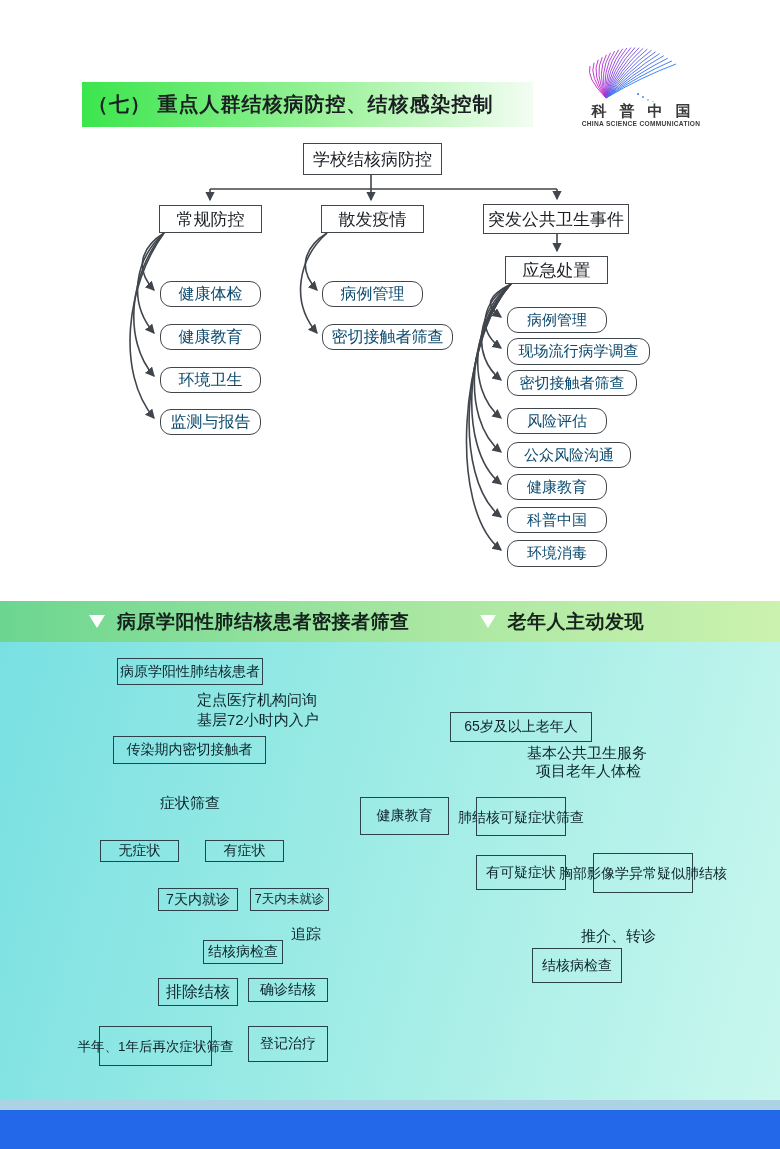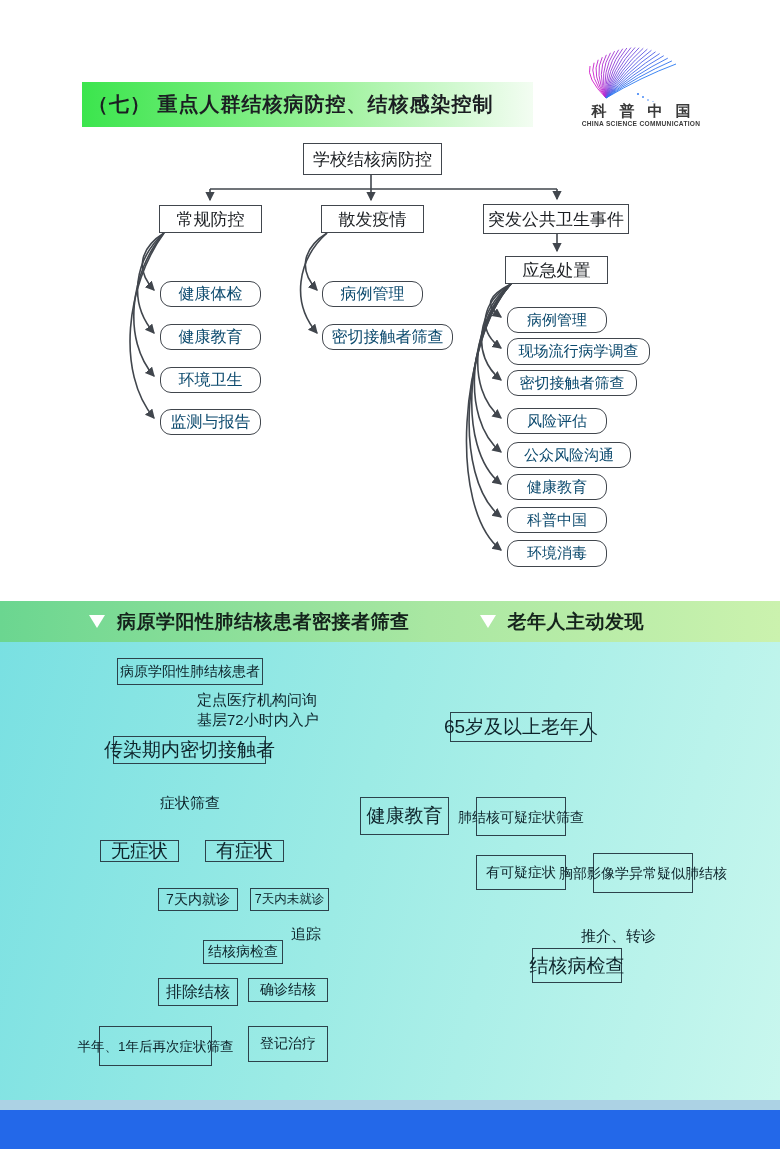--- a/index.html
+++ b/index.html
@@ -15,21 +15,21 @@
   .logo-cn{position:absolute;left:0;top:66px;width:150px;text-align:center;
     font-size:15px;font-weight:700;color:#3a3a3a;letter-spacing:13px;text-indent:13px;white-space:nowrap;}
   .logo-en{position:absolute;left:0;top:84px;width:150px;text-align:center;
     font-size:6.6px;font-weight:700;color:#3a3a3a;letter-spacing:.3px;white-space:nowrap;}
   
   .box{position:absolute;box-sizing:border-box;display:flex;align-items:center;justify-content:center;
     text-align:center;white-space:nowrap;z-index:2;}
   .sq{border:1.6px solid #41464d;background:#fff;color:#1b1e22;font-size:17px;}
   .rd{border:1.4px solid #41464d;background:#fff;color:#0c4a6e;font-size:16px;border-radius:11px;}
   .rd.sm{font-size:15px;}
-  .bb{border:1.6px solid #2c424b;background:transparent;color:#0e242b;font-size:19px;}
+  .bb{border:1.6px solid #2c424b;background:transparent;color:#0e242b;font-size:14px;}
   .multi{line-height:18px;}
   .edge-label{position:absolute;color:#0e242b;font-size:15px;z-index:2;white-space:nowrap;line-height:20px;}
   
   .section-band{position:absolute;left:0;top:593px;width:780px;height:41px;
     background:linear-gradient(90deg,#6bd690 0%,#a9e7a2 55%,#cbf2ae 100%);
     display:flex;align-items:center;z-index:3;margin-top:8px;}
   .band-item{display:flex;align-items:center;color:#15241c;font-size:19px;font-weight:600;letter-spacing:.5px;}
   .tri{width:0;height:0;border-left:8px solid transparent;border-right:8px solid transparent;
     border-top:13px solid #ffffff;margin-right:12px;}
   .cyan{position:absolute;left:0;top:634px;width:780px;height:466px;
@@ -203,20 +203,24 @@
   <div class="box bb" style="left:203px;top:940px;width:80px;height:24px;font-size:14px">结核病检查</div>
   <div class="box bb" style="left:158px;top:978px;width:80px;height:28px;font-size:16px">排除结核</div>
   <div class="box bb" style="left:248px;top:978px;width:80px;height:24px;font-size:14px">确诊结核</div>
   <div class="box bb multi" style="left:99px;top:1026px;width:113px;height:40px;font-size:13.5px;line-height:19px">
     <span>半年、1年后再次</span>
     <span>症状筛查</span>
   </div>
   <div class="box bb" style="left:248px;top:1026px;width:80px;height:36px;font-size:14px">登记治疗</div>
 
   <div class="box bb" style="left:450px;top:712px;width:142px;height:30px">65岁及以上老年人</div>
+  <div class="edge-label" style="left:527px;top:744px;line-height:18px">
+    <span style="display:block">基本公共卫生服务</span>
+    <span style="display:block;margin-left:9px">项目老年人体检</span>
+  </div>
   <div class="box bb" style="left:360px;top:797px;width:89px;height:38px">健康教育</div>
   <div class="box bb multi" style="left:476px;top:797px;width:90px;height:39px;font-size:14px">
     <span>肺结核可疑</span>
     <span>症状筛查</span>
   </div>
   <div class="box bb" style="left:476px;top:855px;width:90px;height:35px;font-size:14px">有可疑症状</div>
   <div class="box bb multi" style="left:593px;top:853px;width:100px;height:40px;font-size:14px">
     <span>胸部影像学异</span>
     <span>常疑似肺结核</span>
   </div>

